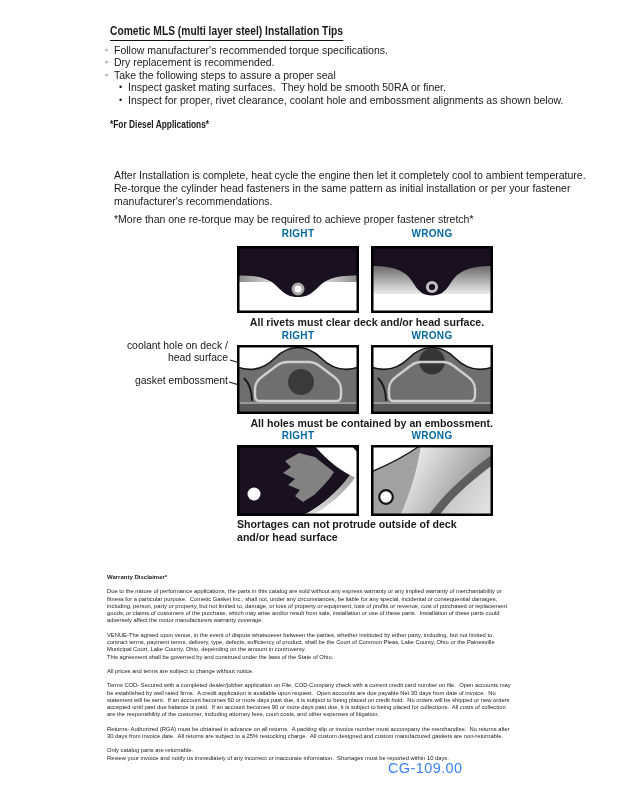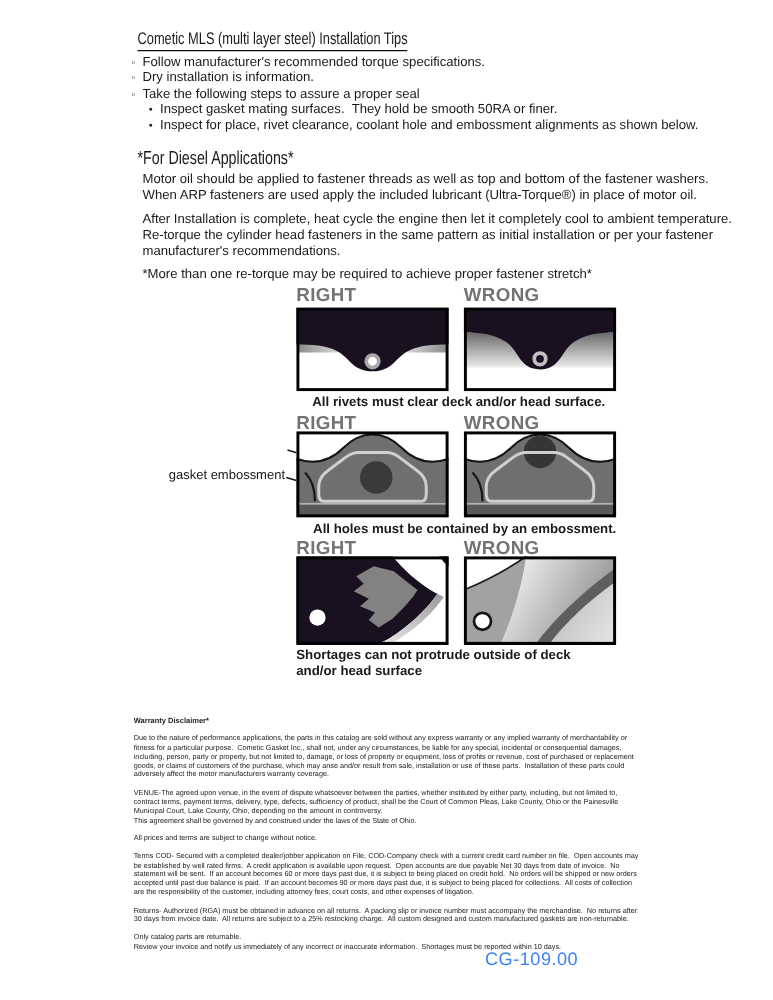--- a/index.html
+++ b/index.html
@@ -3,30 +3,30 @@
 <meta charset="utf-8">
 <style>
   html,body{margin:0;padding:0;background:#e8e8e8;}
   .doc{
     position:relative;width:618px;height:800px;background:#ffffff;
     font-family:"Liberation Sans","DejaVu Sans",sans-serif;color:#1a1a1a;
     overflow:hidden;margin:0 auto;
   }
   .abs{position:absolute;}
   .squeeze{display:inline-block;transform:scaleX(.76);transform-origin:0 50%;white-space:nowrap;}
-  .title{top:23px;left:110px;font-size:13.5px;font-weight:normal;}
+  .title{top:23px;left:110px;font-size:13.5px;font-weight:bold;}
   .title .squeeze{border-bottom:1.6px solid #111;padding-bottom:2px;}
   .bullets{top:44px;left:105px;width:490px;font-size:10.5px;line-height:12.4px;}
   .brow{display:flex;}
   .brow .mark{width:9px;flex:0 0 9px;font-size:9px;line-height:12.4px;text-align:left;}
   .brow.sub{margin-left:14px;}
   .brow .txt{white-space:pre-wrap;text-align:center;}
-  .h2{font-size:15px;font-weight:normal;}
+  .h2{font-size:11px;font-weight:bold;}
   .para{font-size:10.5px;line-height:13px;width:480px;white-space:pre-wrap;}
-  .dlabel{font-size:15px;font-weight:600;letter-spacing:.3px;width:122px;color:#737373;}
+  .dlabel{font-size:10px;font-weight:600;letter-spacing:.3px;text-align:center;width:122px;color:#0369a1;}
   .caption{font-size:10.6px;font-weight:600;line-height:12.6px;white-space:pre-wrap;}
   .callout{font-size:10.4px;line-height:11.8px;text-align:right;color:#161616;}
   .legal{top:574px;left:107px;width:408px;font-size:5.8px;line-height:7.3px;color:#222;}
   .legal .lh{font-weight:bold;font-size:6px;margin:0 0 7px 0;}
   .legal p{margin:0;white-space:pre-wrap;}
   .legal p.gap{margin-bottom:7px;}
   .pagecode{top:760px;left:388px;font-size:14.5px;letter-spacing:.4px;color:#3b82f6;}
   svg{display:block;}
 </style>
 </head>
@@ -38,40 +38,39 @@
     <span class="squeeze">Cometic MLS (multi layer steel) Installation Tips</span>
   </div>
 
   <div class="abs bullets">
     <div class="brow">
       <span class="mark">◦</span>
       <span class="txt">Follow manufacturer's recommended torque specifications.</span>
     </div>
     <div class="brow">
       <span class="mark">◦</span>
-      <span class="txt">Dry installation is information.</span>
+      <span class="txt">Dry replacement is recommended.</span>
     </div>
     <div class="brow">
       <span class="mark">◦</span>
       <span class="txt">Take the following steps to assure a proper seal</span>
     </div>
     <div class="brow sub">
       <span class="mark">•</span>
       <span class="txt">Inspect gasket mating surfaces.  They hold be smooth 50RA or finer.</span>
     </div>
     <div class="brow sub">
       <span class="mark">•</span>
-      <span class="txt">Inspect for place, rivet clearance, coolant hole and embossment alignments as shown below.</span>
+      <span class="txt">Inspect for proper, rivet clearance, coolant hole and embossment alignments as shown below.</span>
     </div>
   </div>
 
   <div class="abs h2" style="top:118px;left:110px;">
     <span class="squeeze">*For Diesel Applications*</span>
   </div>
-  <div class="abs para" style="top:137px;left:114px;">Motor oil should be applied to fastener threads as well as top and bottom of the fastener washers. When ARP fasteners are used apply the included lubricant (Ultra-Torque®) in place of motor oil.</div>
   <div class="abs para" style="top:213px;left:114px;">*More than one re-torque may be required to achieve proper fastener stretch*</div>
   <div class="abs para" style="top:169px;left:114px;">After Installation is complete, heat cycle the engine then let it completely cool to ambient temperature. Re-torque the cylinder head fasteners in the same pattern as initial installation or per your fastener manufacturer's recommendations.</div>
 
   <div class="abs dlabel" style="top:228px;left:237px;">RIGHT</div>
   <div class="abs dlabel" style="top:228px;left:371px;">WRONG</div>
 
   <svg class="abs" style="top:246px;left:237px;" width="122" height="67" viewBox="0 0 122 67">
     <defs>
       <linearGradient id="g1a" x1="0" y1="0" x2="1" y2="0">
         <stop offset="0" stop-color="#8c8c8c"></stop>
@@ -99,20 +98,21 @@
     <path d="M0,0 H122 V20 C107,20 98,21.5 89,27 C78,33.5 78,49.5 61,49.5 C44,49.5 44,33.5 33,27 C24,21.5 15,20 0,20 Z" fill="#19111f"></path>
     <circle cx="61" cy="41" r="4.6" fill="#19111f" stroke="#c0c0c0" stroke-width="3"></circle>
     <rect x="1.25" y="1.25" width="119.5" height="64.5" fill="none" stroke="#000000" stroke-width="2.5"></rect>
   </svg>
 
   <div class="abs caption" style="top:316px;left:237px;width:260px;text-align:center;">All rivets must clear deck and/or head surface.</div>
 
   <div class="abs dlabel" style="top:330px;left:237px;">RIGHT</div>
   <div class="abs dlabel" style="top:330px;left:371px;">WRONG</div>
 
+  <div class="abs callout" style="top:340px;left:120px;width:108px;">coolant hole on deck / head surface</div>
   <div class="abs callout" style="top:375px;left:120px;width:108px;">gasket embossment</div>
 
   <svg class="abs" style="top:336px;left:117px;" width="180" height="64" viewBox="0 0 180 64">
     <line x1="113" y1="24" x2="173" y2="42" stroke="#1a1a1a" stroke-width="1.2"></line>
     <line x1="112" y1="46" x2="146" y2="56" stroke="#1a1a1a" stroke-width="1.2"></line>
   </svg>
 
   <svg class="abs" style="top:345px;left:237px;" width="122" height="69" viewBox="0 0 122 69">
     <rect x="0" y="0" width="122" height="69" fill="#ffffff"></rect>
     <path d="M0,22 C14,27 27,24 38,13 C45,6 52,2.5 61,2.5 C70,2.5 77,6 84,13 C95,24 108,27 122,22 L122,69 L0,69 Z" fill="#6f6f6f"></path>

